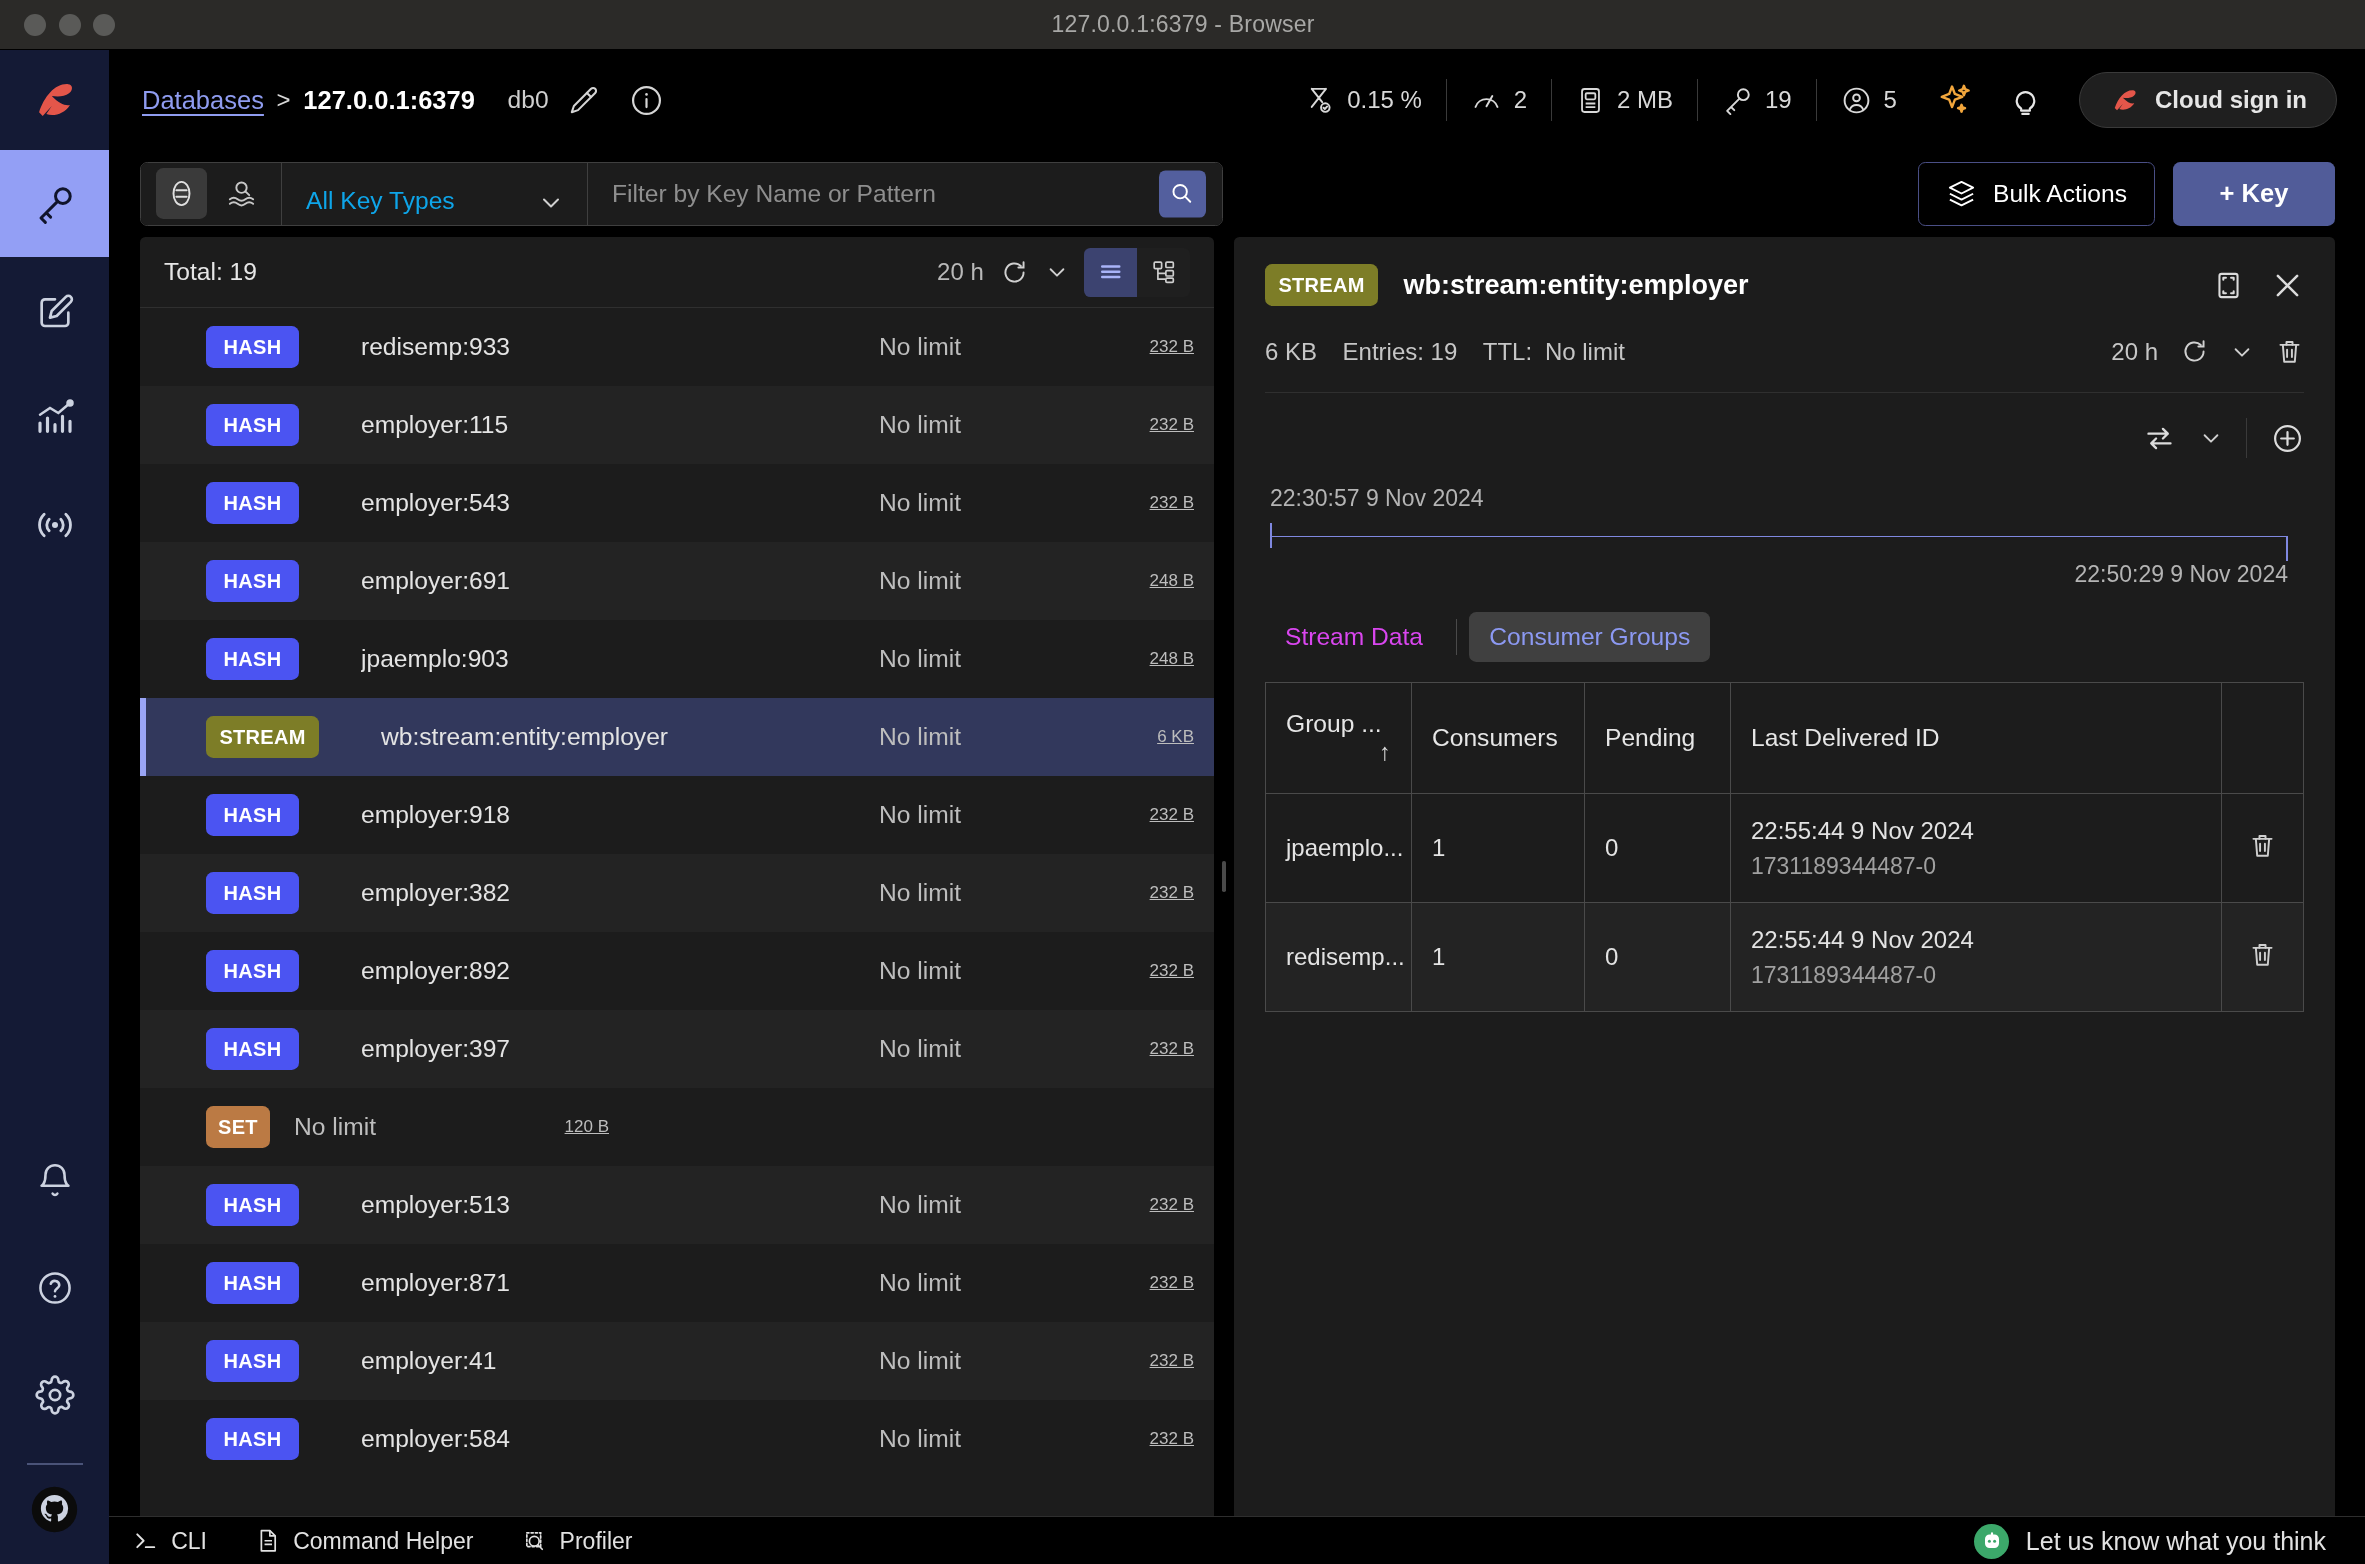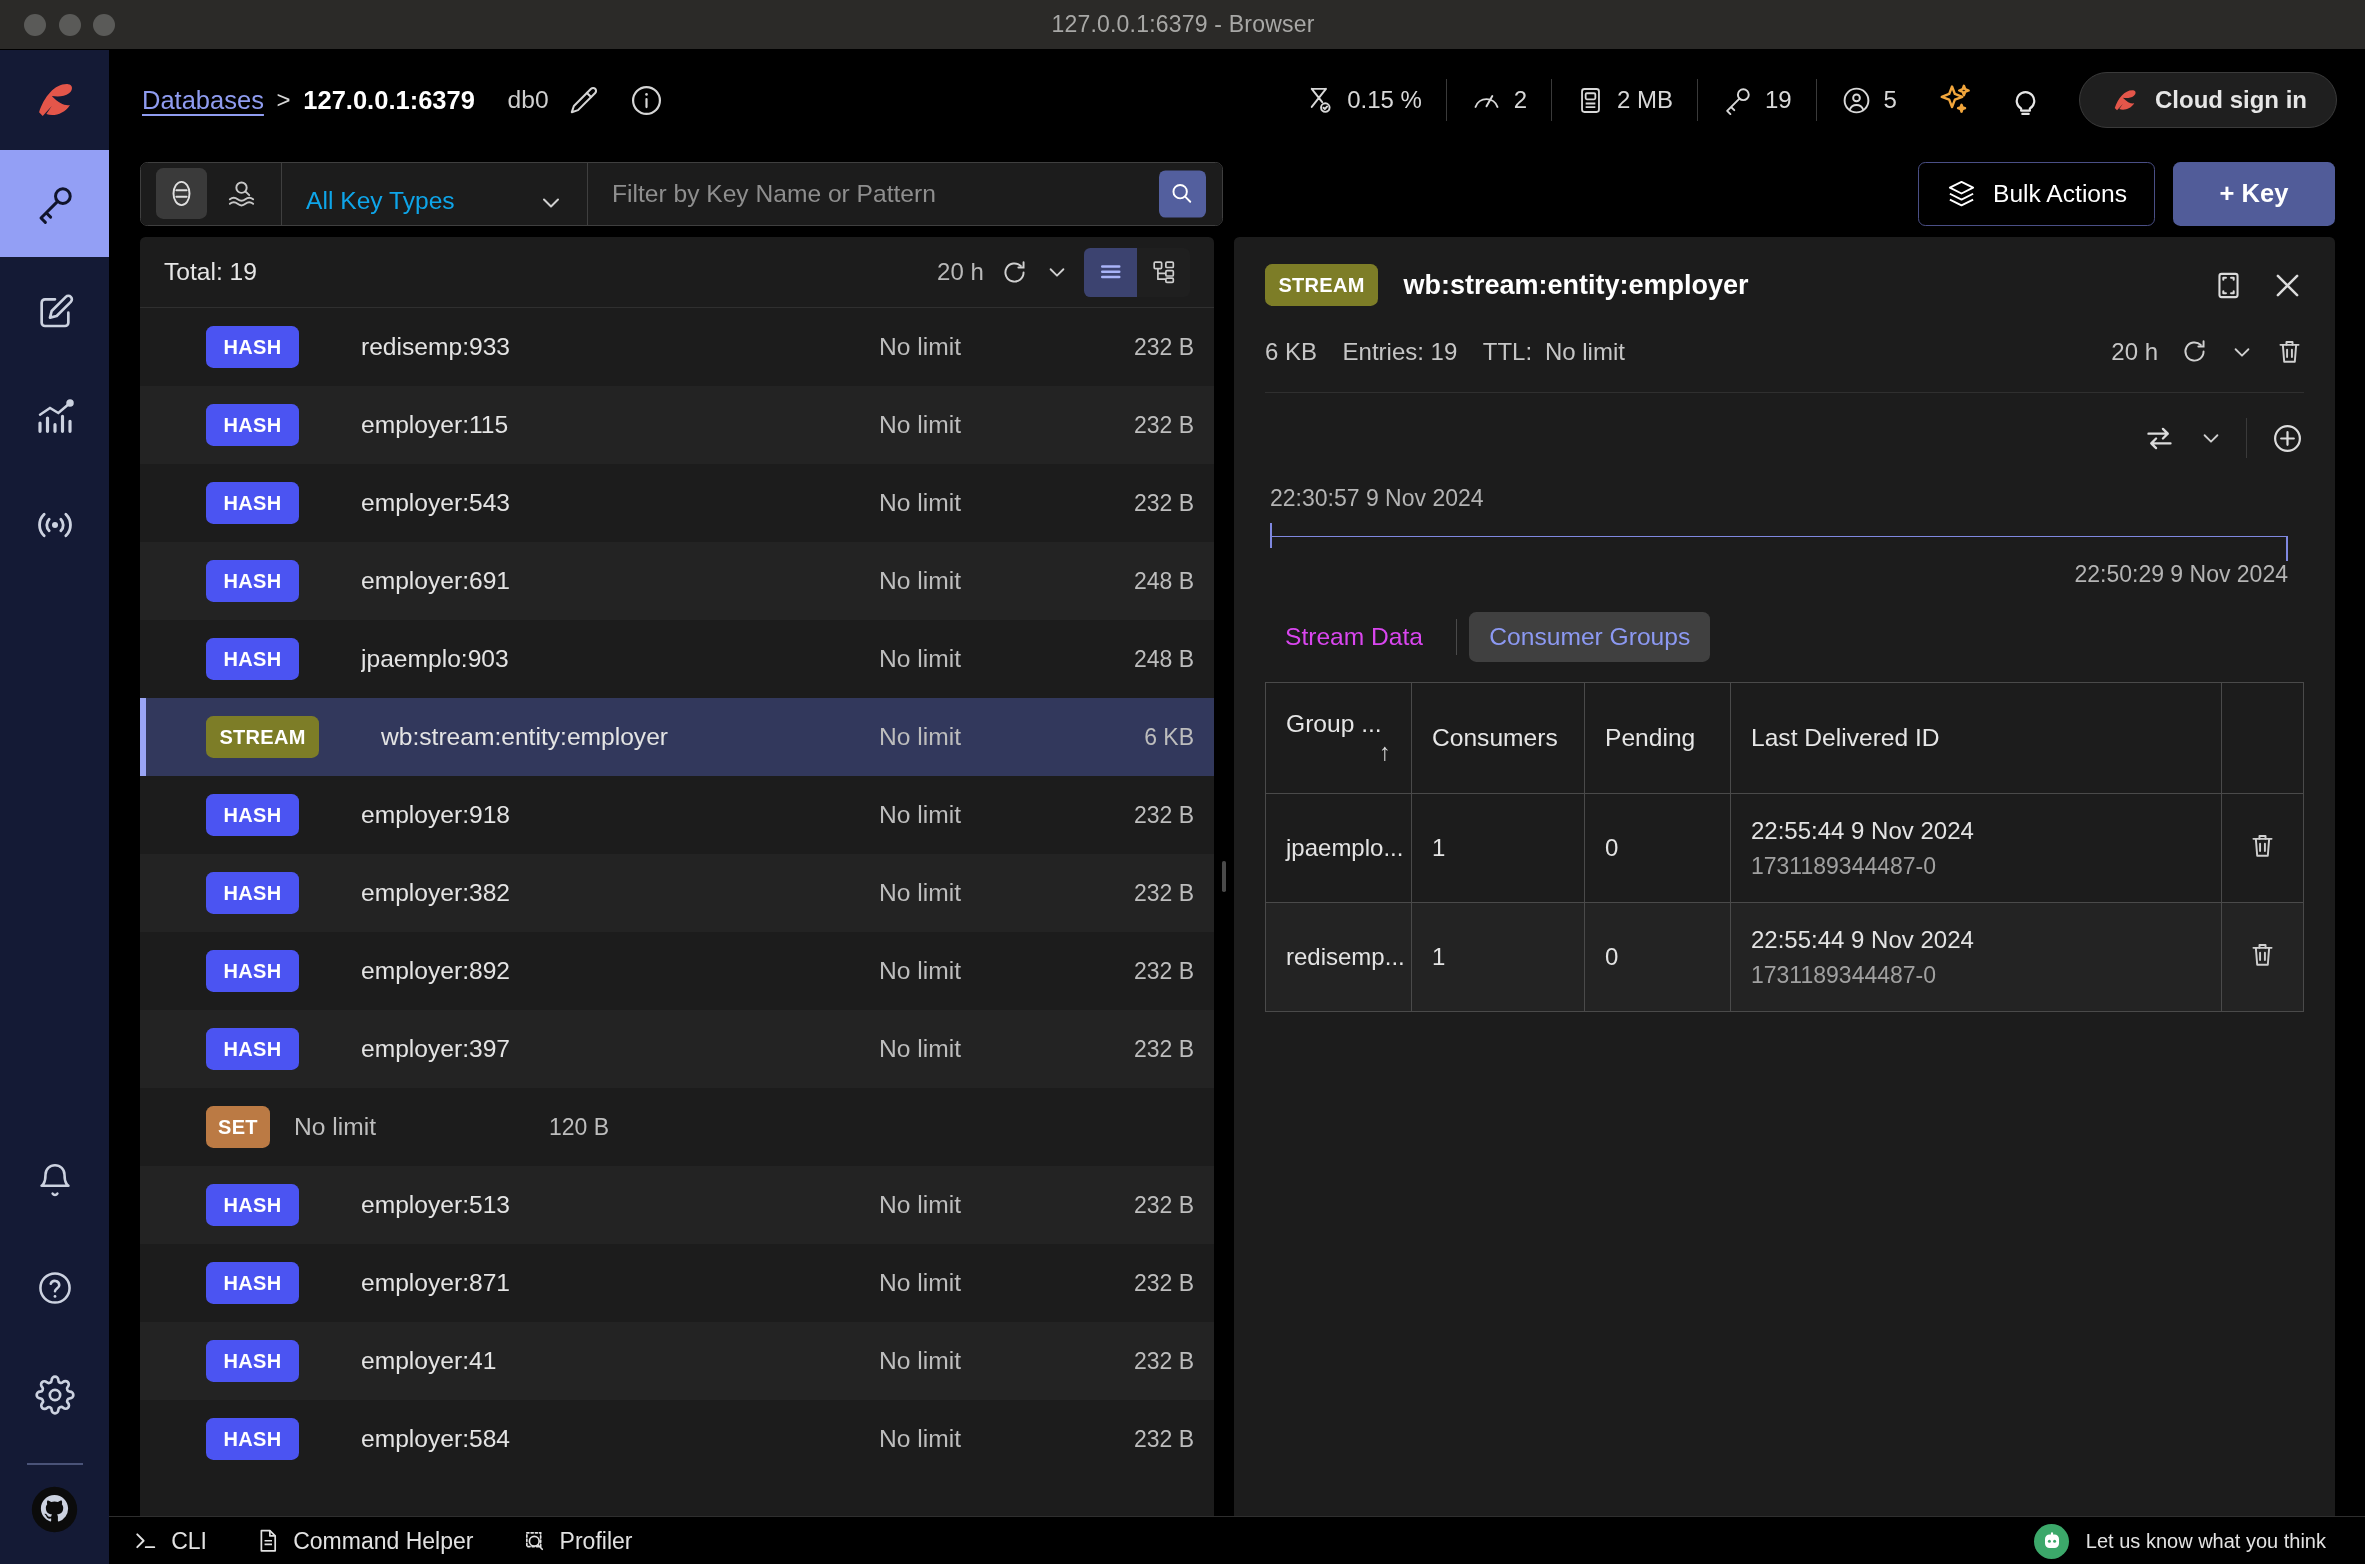--- a/index.html
+++ b/index.html
@@ -147,21 +147,21 @@
     width: 93px; height:42px; border-radius:7.3px; display:flex; align-items:center;
     justify-content:center; font-size:20px; font-weight:700; color:#fff; margin-left:66px;
     letter-spacing:0.3px;
   }
   .badge.hash { background:#4b54f2; }
   .badge.stream { background:#7d7d27; width:113px; }
   .badge.set { background:#bb7a44; width:64px; }
   .key-name { color:#e4e4e4; font-size:24.6px; margin-left:38px; flex:1; min-width:0;
                white-space:nowrap; overflow:hidden; text-overflow:ellipsis;}
   .key-ttl { color:#bdbdbd; font-size:24.6px; width:182px; text-align:left; }
-  .key-size { color:#bdbdbd; font-size:23px; width:109px; text-align:right; }
+  .key-size { color:#bdbdbd; font-size:17px; width:109px; text-align:right;text-decoration:underline; }
 
   
   .detail { flex:1; background:#1c1c1c; border-radius:5.5px 5.5px 0 0; display:flex; flex-direction:column; min-height:0; }
   .detail-head { padding: 27px 31px 0 31px; }
   .dh-row1 { display:flex; align-items:center; gap:25.5px; }
   .dh-key { color:#fff; font-size:27px; font-weight:700; }
   .dh-actions { margin-left:auto; display:flex; align-items:center; gap:27px; color:#dcdcdc; }
   .dh-row2 { display:flex; align-items:center; gap:25.5px; margin-top:31px; padding-bottom:25.5px; border-bottom:0.9px solid #2f2f2f;}
   .dh-meta { color:#c6c6c6; font-size:24px; }
   .dh-row2-right { margin-left:auto; display:flex; align-items:center; gap:22px; color:#cfcfcf; }
@@ -200,21 +200,21 @@
   .td-del { text-align:center; color:#cfcfcf; }
 
   
   .statusbar {
     height: 49px; min-height:49px; background:#000; border-top:0.9px solid #2e2e2e;
     display:flex; align-items:center; padding: 0 31px 0 0; gap:0;
   }
   .sb-item { display:flex; align-items:center; gap:12.7px; color:#e2e2e2; font-size:23px; padding: 0 24px; }
   .sb-right { margin-left:auto; display:flex; align-items:center; gap:16.4px; padding-right:9px; }
   .sb-green { width:35px;height:35px;border-radius:50%;background:#3ca86a;display:flex;align-items:center;justify-content:center;}
-  .sb-feedback { color:#e2e2e2; font-size:20px; }
+  .sb-feedback { color:#e2e2e2; font-size:25px; }
   svg { display:block; }
 </style>
 </head>
 <body>
 
 <div class="window">
 
   <div class="titlebar">
     <div class="traffic">
       <i></i>

